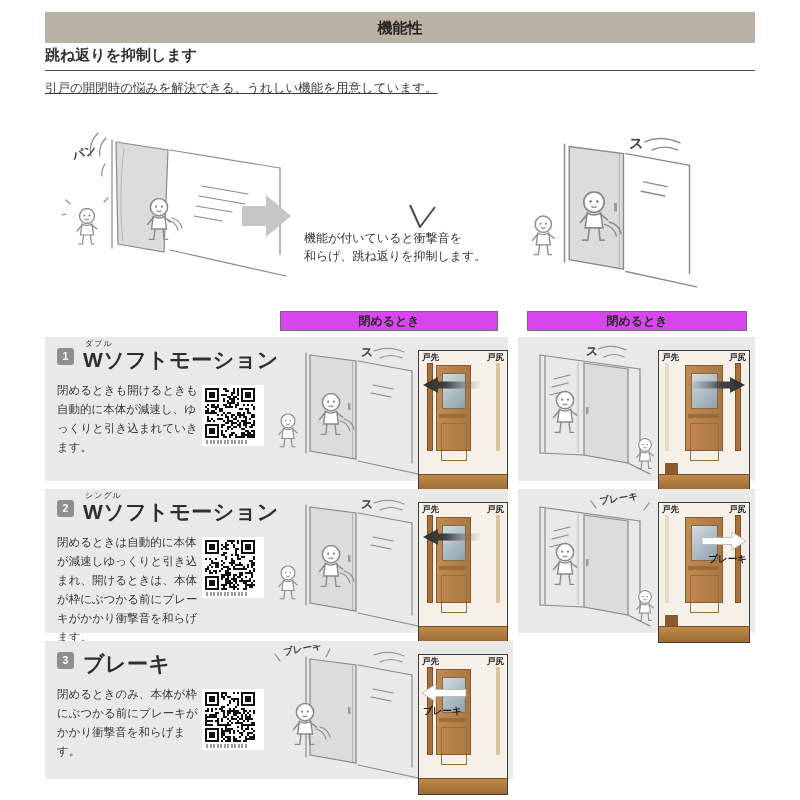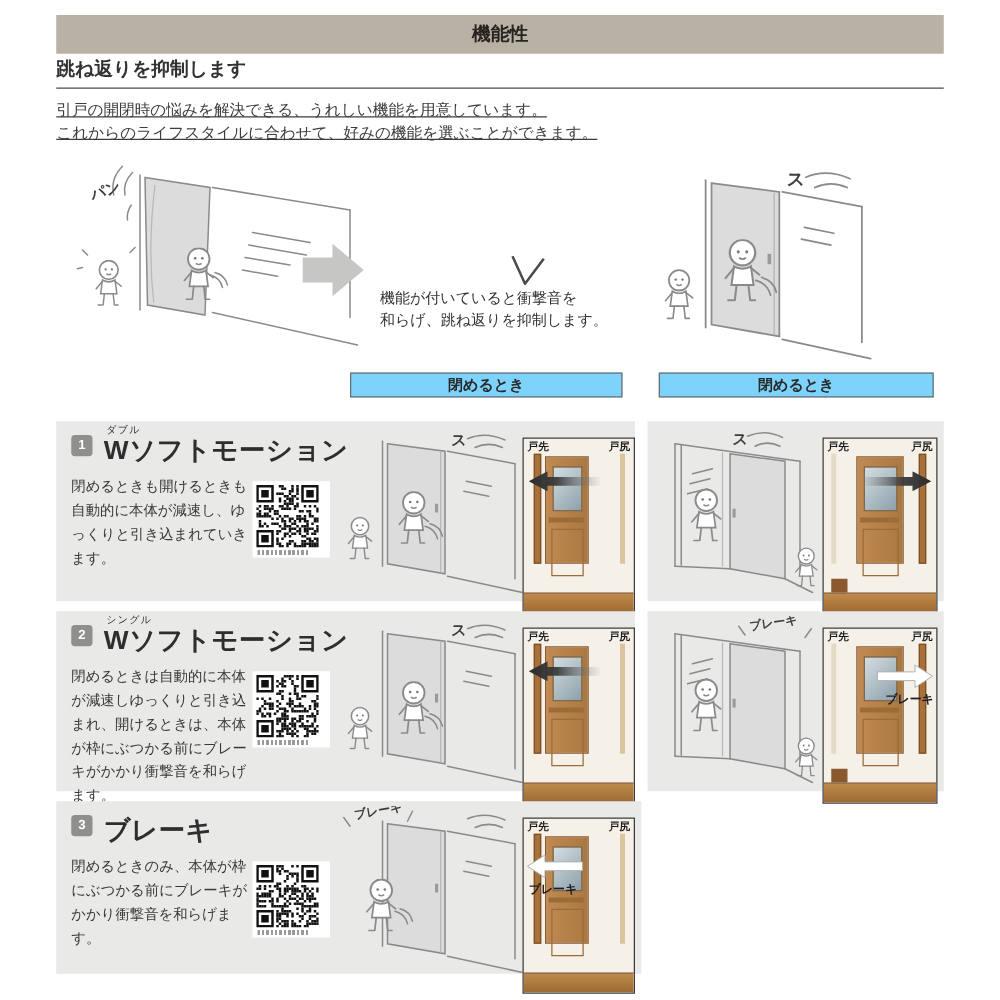--- a/index.html
+++ b/index.html
@@ -11,21 +11,21 @@
     text-align:center;line-height:31px;font-size:15px;font-weight:700;color:#262420;}
   #heading{left:45px;top:46px;font-size:15px;font-weight:700;color:#323232;}
   #rule{left:45px;top:70px;width:710px;height:1px;background:#4d4d4d;}
   .intro{left:45px;font-size:12.5px;color:#3c3c3c;text-decoration:underline;}
   
   #bubble{left:308px;top:146px;width:150px;height:62px;border:2px solid #4a4a4a;border-radius:10px;
     background:#fff;text-align:center;line-height:58px;font-size:15px;color:#2e2e2e;z-index:2;}
   #bubble-tail{left:408px;top:204px;z-index:3;}
   .note{left:304px;font-size:12px;color:#333;}
   
-  .colbox{top:298px;height:18px;border:1px solid #6e6e6e;background:#7dd3fc;text-align:center;
+  .colbox{top:311px;height:18px;border:1px solid #6e6e6e;background:#d946ef;text-align:center;
     font-size:12px;font-weight:700;line-height:18px;color:#2a2a2a;}
   #cb-close{left:280px;width:216px;}
   #cb-open{left:527px;width:218px;}
   
   .row{left:45px;width:710px;}
   #row1{top:337px;height:144px;} #row2{top:489px;height:144px;} #row3{top:641px;height:138px;}
   .panel{position:absolute;top:0;height:100%;background:#e9e9e7;}
   .panel-l{left:0;width:463px;} .panel-r{left:473px;width:237px;} #row3 .panel-l{width:468px;}
   .badge{position:absolute;left:12px;top:11px;width:17px;height:17px;background:#8f8f8d;border-radius:3px;
     color:#fff;font-size:10.5px;font-weight:700;text-align:center;line-height:17px;}
@@ -123,21 +123,20 @@
       </symbol>
     </defs>
   </svg>
 
   <div class="abs" id="header-bar">
     <span>機能性</span>
   </div>
   <div class="abs" id="heading">跳ね返りを抑制します</div>
   <div class="abs" id="rule"></div>
   <div class="abs intro" style="top:80px">引戸の開閉時の悩みを解決できる、うれしい機能を用意しています。</div>
-  <div class="abs intro" style="top:98px">これからのライフスタイルに合わせて、好みの機能を選ぶことができます。</div>
 
   <svg class="abs" style="left:52px;top:126px" width="235" height="165" viewBox="0 0 235 165">
     <path class="ln" d="M60 14 V122"></path>
     <polygon class="doorface" points="64,16 116,24 112,126 66,118"></polygon>
     <path class="lnl" d="M72 22 C68 55 68 90 71 116"></path>
     <path class="ln" d="M54 12 Q46 20 48 30 M46 7 Q36 17 39 30 M53 38 Q49 44 50 50"></path>
     <text class="sfx" x="22" y="34" transform="rotate(-18 22 34)">パン</text>
     <path class="ln" d="M118 24 L228 42"></path>
       <path class="ln" d="M228 42 V128"></path>
     <path class="ln" d="M118 124 L234 150"></path>

